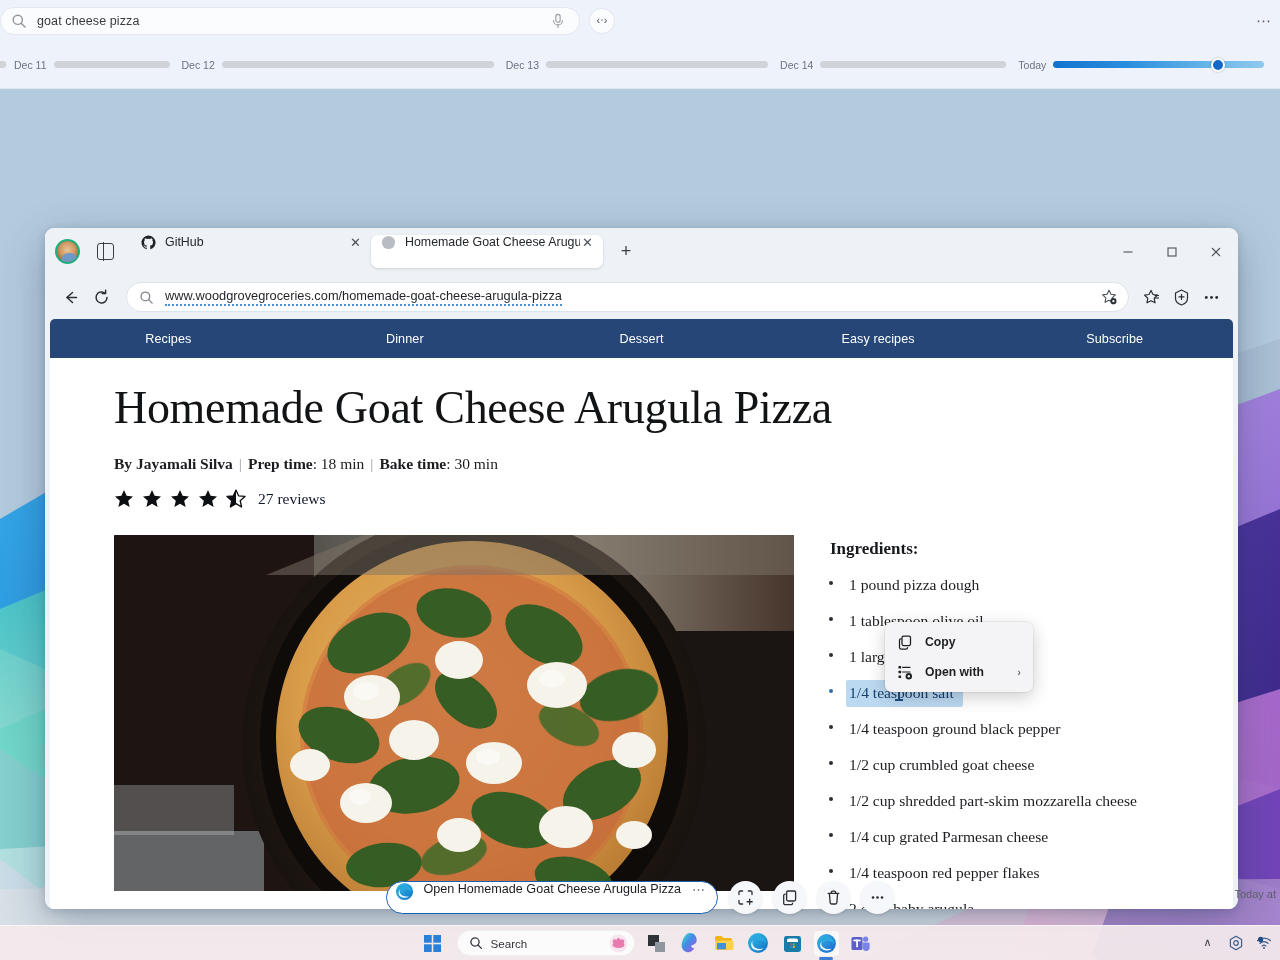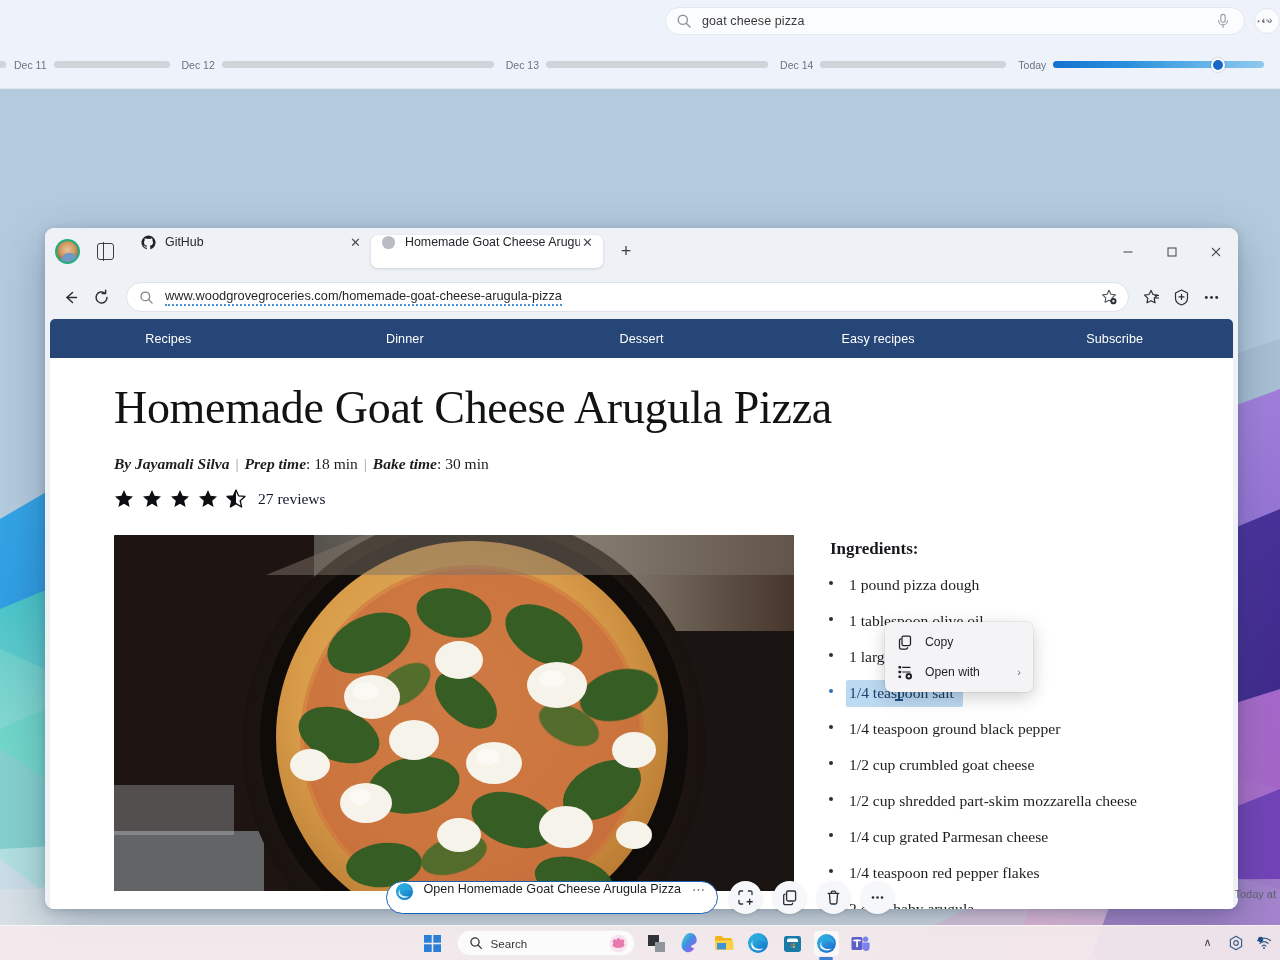--- a/index.html
+++ b/index.html
@@ -7,21 +7,21 @@
   body {
     font-family:"Liberation Sans", sans-serif;
     background:#eef2fa;
     position:relative;
   }
 
   
   .recall-top{
     position:absolute; left:0; top:0; width:1280px; height:41px;
     background:#eef2fa;
-    display:flex; align-items:center; justify-content:flex-end;
+    display:flex; align-items:center; justify-content:flex-start;
   }
   .recall-search{
     width:580px; height:28px; background:#fbfcfe; border-radius:16px;
     display:flex; align-items:center; padding:0 10px;
     border:1px solid #e2e7f0;
   }
   .recall-search .mag{ width:16px; height:16px; flex:0 0 16px; opacity:.65; }
   .recall-search .q{
     flex:1; font-size:12.5px; color:#3a3a3a; margin-left:10px;
     letter-spacing:.1px;
@@ -187,21 +187,21 @@
     font-family:"Liberation Serif", serif;
     font-size:46px; font-weight:400; color:#111315; letter-spacing:-.3px;
     line-height:1.06;
     display:inline-block;
     background:rgba(255,255,255,.92);
   }
   .byline{
     font-family:"Liberation Serif", serif;
     font-size:15.5px; color:#1b1d20; margin-top:22px;
   }
-  .byline b{ font-weight:700;font-style:italic; }
+  .byline b{ font-weight:700; }
   .byline .sep{ color:#9aa0a8; padding:0 6px; }
   .rating{ display:flex; align-items:center; margin-top:16px; }
   .stars{ display:flex; gap:8px; }
   .star{ width:20px;height:20px; }
   .reviews{
     font-family:"Liberation Serif", serif;
     font-size:15.5px; color:#0f172a; margin-left:12px;
   }
 
   .content-row{ display:flex; margin-top:26px; }
@@ -665,21 +665,21 @@
                   <span class="bullet"></span>
                   <span class="txt">2 cups baby arugula</span>
                 </li>
             </ul>
           </div>
         </div>
       </div>
     </div>
   </div>
 
-  <div class="ctxmenu" style="left:885px; top:533px;">
+  <div class="ctxmenu" style="left:885px; top:533px;font-weight:bold;">
     <div class="ctxitem">
       <svg class="ci" viewBox="0 0 16 16">
         <rect x="5" y="2" width="8.5" height="9.5" rx="1.4" fill="none" stroke="#1d1f23" stroke-width="1.25"></rect>
         <path d="M10.6 13.6 a1.4 1.4 0 0 1-1.4 1.4 H3.9 A1.4 1.4 0 0 1 2.5 13.6 V6.3 A1.4 1.4 0 0 1 3.9 4.9" fill="none" stroke="#1d1f23" stroke-width="1.25" stroke-linecap="round"></path>
       </svg>
       <span>Copy</span>
     </div>
     <div class="ctxitem">
       <svg class="ci" viewBox="0 0 16 16">
         <rect x="1.5" y="2" width="2.6" height="2.6" rx=".5" fill="#1d1f23"></rect>

